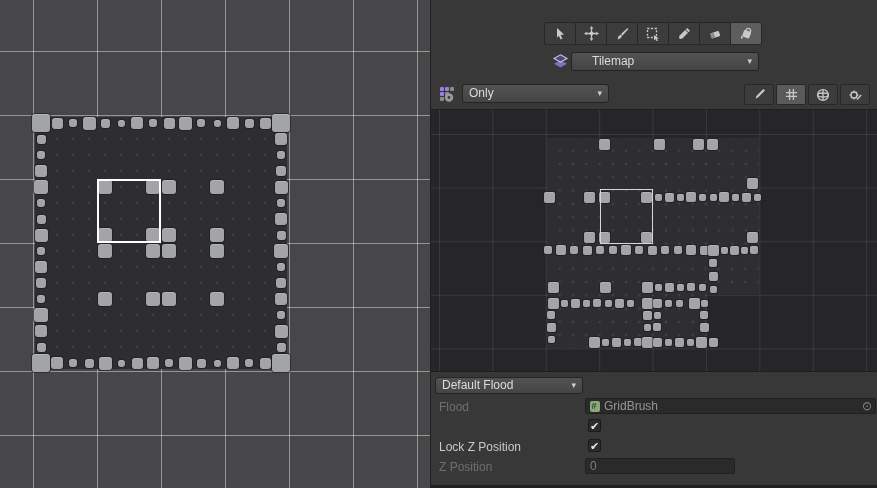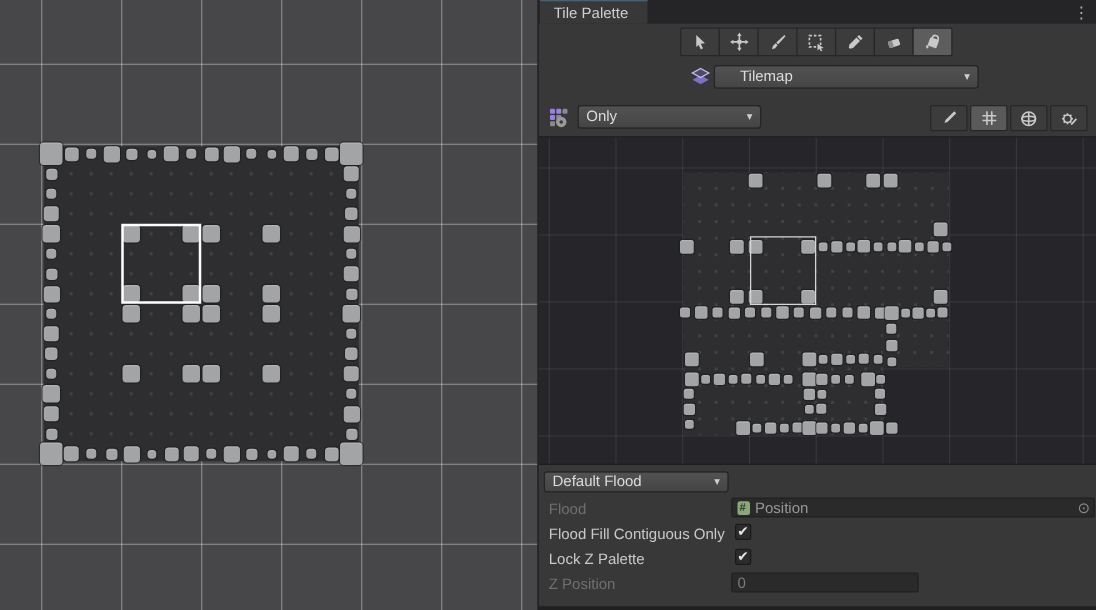--- a/index.html
+++ b/index.html
@@ -40,21 +40,21 @@
             display:flex;align-items:center;justify-content:center;}
   .tool-btn:first-child{margin-left:0;border-radius:2px 0 0 2px;}
   .tool-btn:last-child{border-radius:0 2px 2px 0;}
   .tool-btn.selected{background:#5d5d5d;}
   .tool-btn svg{display:block;}
 
   .dropdown{position:absolute;height:19px;background:linear-gradient(#525252,#454545);
             border:1px solid #242424;border-radius:3px;color:#dcdcdc;font-size:12px;
             line-height:17px;padding:0 6px;}
   .dropdown .arrow{position:absolute;right:6px;top:0;font-size:9px;color:#cfcfcf;line-height:17px;}
-  .dd-tilemap{left:140px;top:52px;width:212px;padding-left:20px;}
+  .dd-tilemap{left:140px;top:52px;width:188px;padding-left:20px;}
   .dd-tiles{left:31px;top:84px;width:147px;}
   .dd-brush{left:4px;top:377px;width:148px;height:17px;line-height:15px;}
   .dd-brush .arrow{line-height:15px;}
 
   .tilemap-icon{position:absolute;left:121px;top:53px;width:17px;height:17px;}
   .tiles-icon{position:absolute;left:7px;top:85px;width:18px;height:18px;}
 
   .minibtns{position:absolute;left:313px;top:84px;display:flex;gap:2px;}
   .mini-btn{width:30px;height:21px;background:#3c3c3c;border:1px solid #272727;border-radius:2px;
             display:flex;align-items:center;justify-content:center;}
@@ -165,24 +165,20 @@
     <div class="tile" style="left: 210px; top: 244px; width: 14px; height: 14px;"></div>
     <div class="tile" style="left: 98px; top: 292px; width: 14px; height: 14px;"></div>
     <div class="tile" style="left: 146px; top: 292px; width: 14px; height: 14px;"></div>
     <div class="tile" style="left: 162px; top: 292px; width: 14px; height: 14px;"></div>
     <div class="tile" style="left: 210px; top: 292px; width: 14px; height: 14px;"></div>
     <div class="selbox" style="left: 97px; top: 179px; width: 64px; height: 64px;"></div>
   </div>
 
 <div class="panel">
 
-  <div class="tabbar">
-    <div class="tab">Tile Palette</div>
-    <div class="kebab">⋮</div>
-  </div>
 
   <div class="tools">
     <div class="tool-btn">
       <svg width="14" height="14" viewBox="0 0 14 14">
         <path class="icon-fill" d="M4 1 L11 7.5 L7.6 8 L9.4 11.6 L7.7 12.5 L5.9 8.9 L4 10.6 Z"></path>
       </svg>
     </div>
     <div class="tool-btn">
       <svg width="15" height="15" viewBox="0 0 15 15">
         <path class="icon-stroke" d="M7.5 2.5 V12.5 M2.5 7.5 H12.5"></path>
@@ -371,27 +367,26 @@
       <div class="selbox" style="left: 169px; top: 79px; width: 53px; height: 55px;"></div>
     </div>
 
   <div class="dropdown dd-brush">
     <span>Default Flood</span>
     <span class="arrow">▾</span>
   </div>
 
   <div class="row-label dim" style="top:399px">Flood</div>
   <div class="field" style="left:154px;top:398px;width:291px">
-    <span class="script-icon"></span><span>Position</span>
+    <span class="script-icon"></span><span>GridBrush</span>
     <span class="obj-picker">⊙</span>
   </div>
 
-  <div class="row-label" style="top:419px">Flood Fill Contiguous Only</div>
   <div class="checkbox" style="left:157px;top:419px">✔</div>
 
-  <div class="row-label" style="top:439px">Lock Z Palette</div>
+  <div class="row-label" style="top:439px">Lock Z Position</div>
   <div class="checkbox" style="left:157px;top:439px">✔</div>
 
   <div class="row-label dim" style="top:459px">Z Position</div>
   <div class="field" style="left:154px;top:458px;width:150px;color:#7d7d7d">0</div>
 
   <div class="panel-bottom-edge"></div>
 </div>
 
 </body></html>

